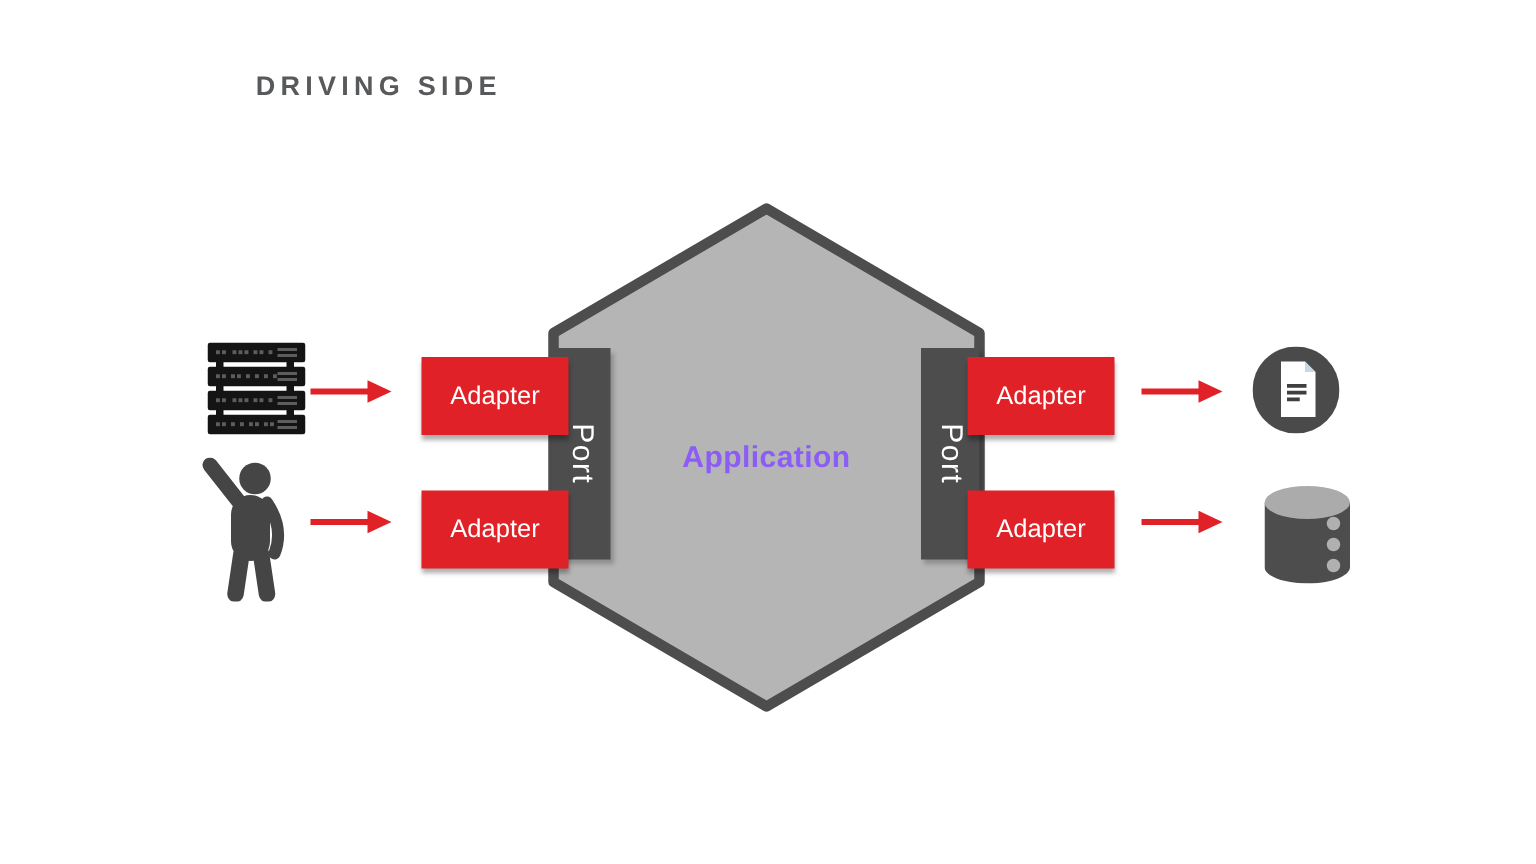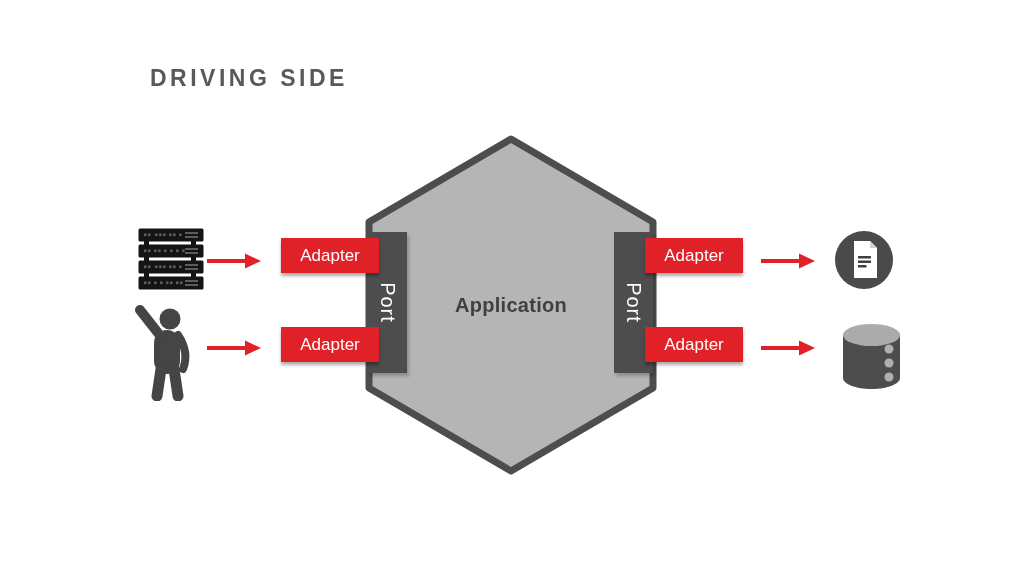--- a/index.html
+++ b/index.html
@@ -2,48 +2,48 @@
 <html style="--adapter_red: #e02127; --arrow_red: #e02127; --hexagon_fill: #b5b5b5; --hexagon_border: #4d4d4d; --port_fill: #4d4d4d; --title_text: #58595b; --background: #ffffff;"><head>
 <meta charset="utf-8">
 <style>
   html,body { margin:0; padding:0; background:#fff; }
   .stage {
     position:relative; width:1024px; height:576px; overflow:hidden;
     background:var(--background,#ffffff);
     font-family:"Liberation Sans", sans-serif;
   }
   .side-title {
-    position:absolute; top:65px; font-size:23px; font-weight:bold;
-    letter-spacing:3.5px; color:var(--title_text,#58595b); 
+    position:absolute; top:47px; font-size:18px; font-weight:bold;
+    letter-spacing:3.5px; color:var(--title_text,#58595b); text-align:center;
   }
   .title-driving { left:150px; width:205px; }
   .title-driven  { left:672px; width:200px; }
 
   .hex-svg   { position:absolute; left:365px; top:135px; z-index:1; }
   .app-label {
     position:absolute; left:365px; top:135px; width:292px; height:340px;
     display:flex; align-items:center; justify-content:center;
-    font-size:20px; font-weight:bold; color:#404040; letter-spacing:0.3px; z-index:1;
+    font-size:20px; font-weight:bold; color:#8b5cf6; letter-spacing:0.3px; z-index:1;
   }
 
   .port {
     position:absolute; width:39px; height:141px; top:232px;
     background:var(--port_fill,#4d4d4d); z-index:2;
     display:flex; align-items:center; justify-content:center;
     box-shadow:2px 3px 3px rgba(0,0,0,0.22);
   }
   .port-left  { left:368px; }
   .port-right { left:614px; }
   .port-label {
     color:#ffffff; font-size:20px; letter-spacing:1px; white-space:nowrap;
     transform:rotate(90deg);
   }
 
   .adapter {
-    position:absolute; width:98px; height:35px; z-index:3;
+    position:absolute; width:98px; height:52px; z-index:3;
     background:var(--adapter_red,#e02127); color:#ffffff;
     display:flex; align-items:center; justify-content:center;
     font-size:17px; box-shadow:0 3px 3px rgba(0,0,0,0.32);
   }
   .adapter-lt { left:281px; top:238px; }
   .adapter-lb { left:281px; top:327px; }
   .adapter-rt { left:645px; top:238px; }
   .adapter-rb { left:645px; top:327px; }
 
   .arrow { position:absolute; width:56px; height:18px; color:var(--arrow_red,#e02127); }

